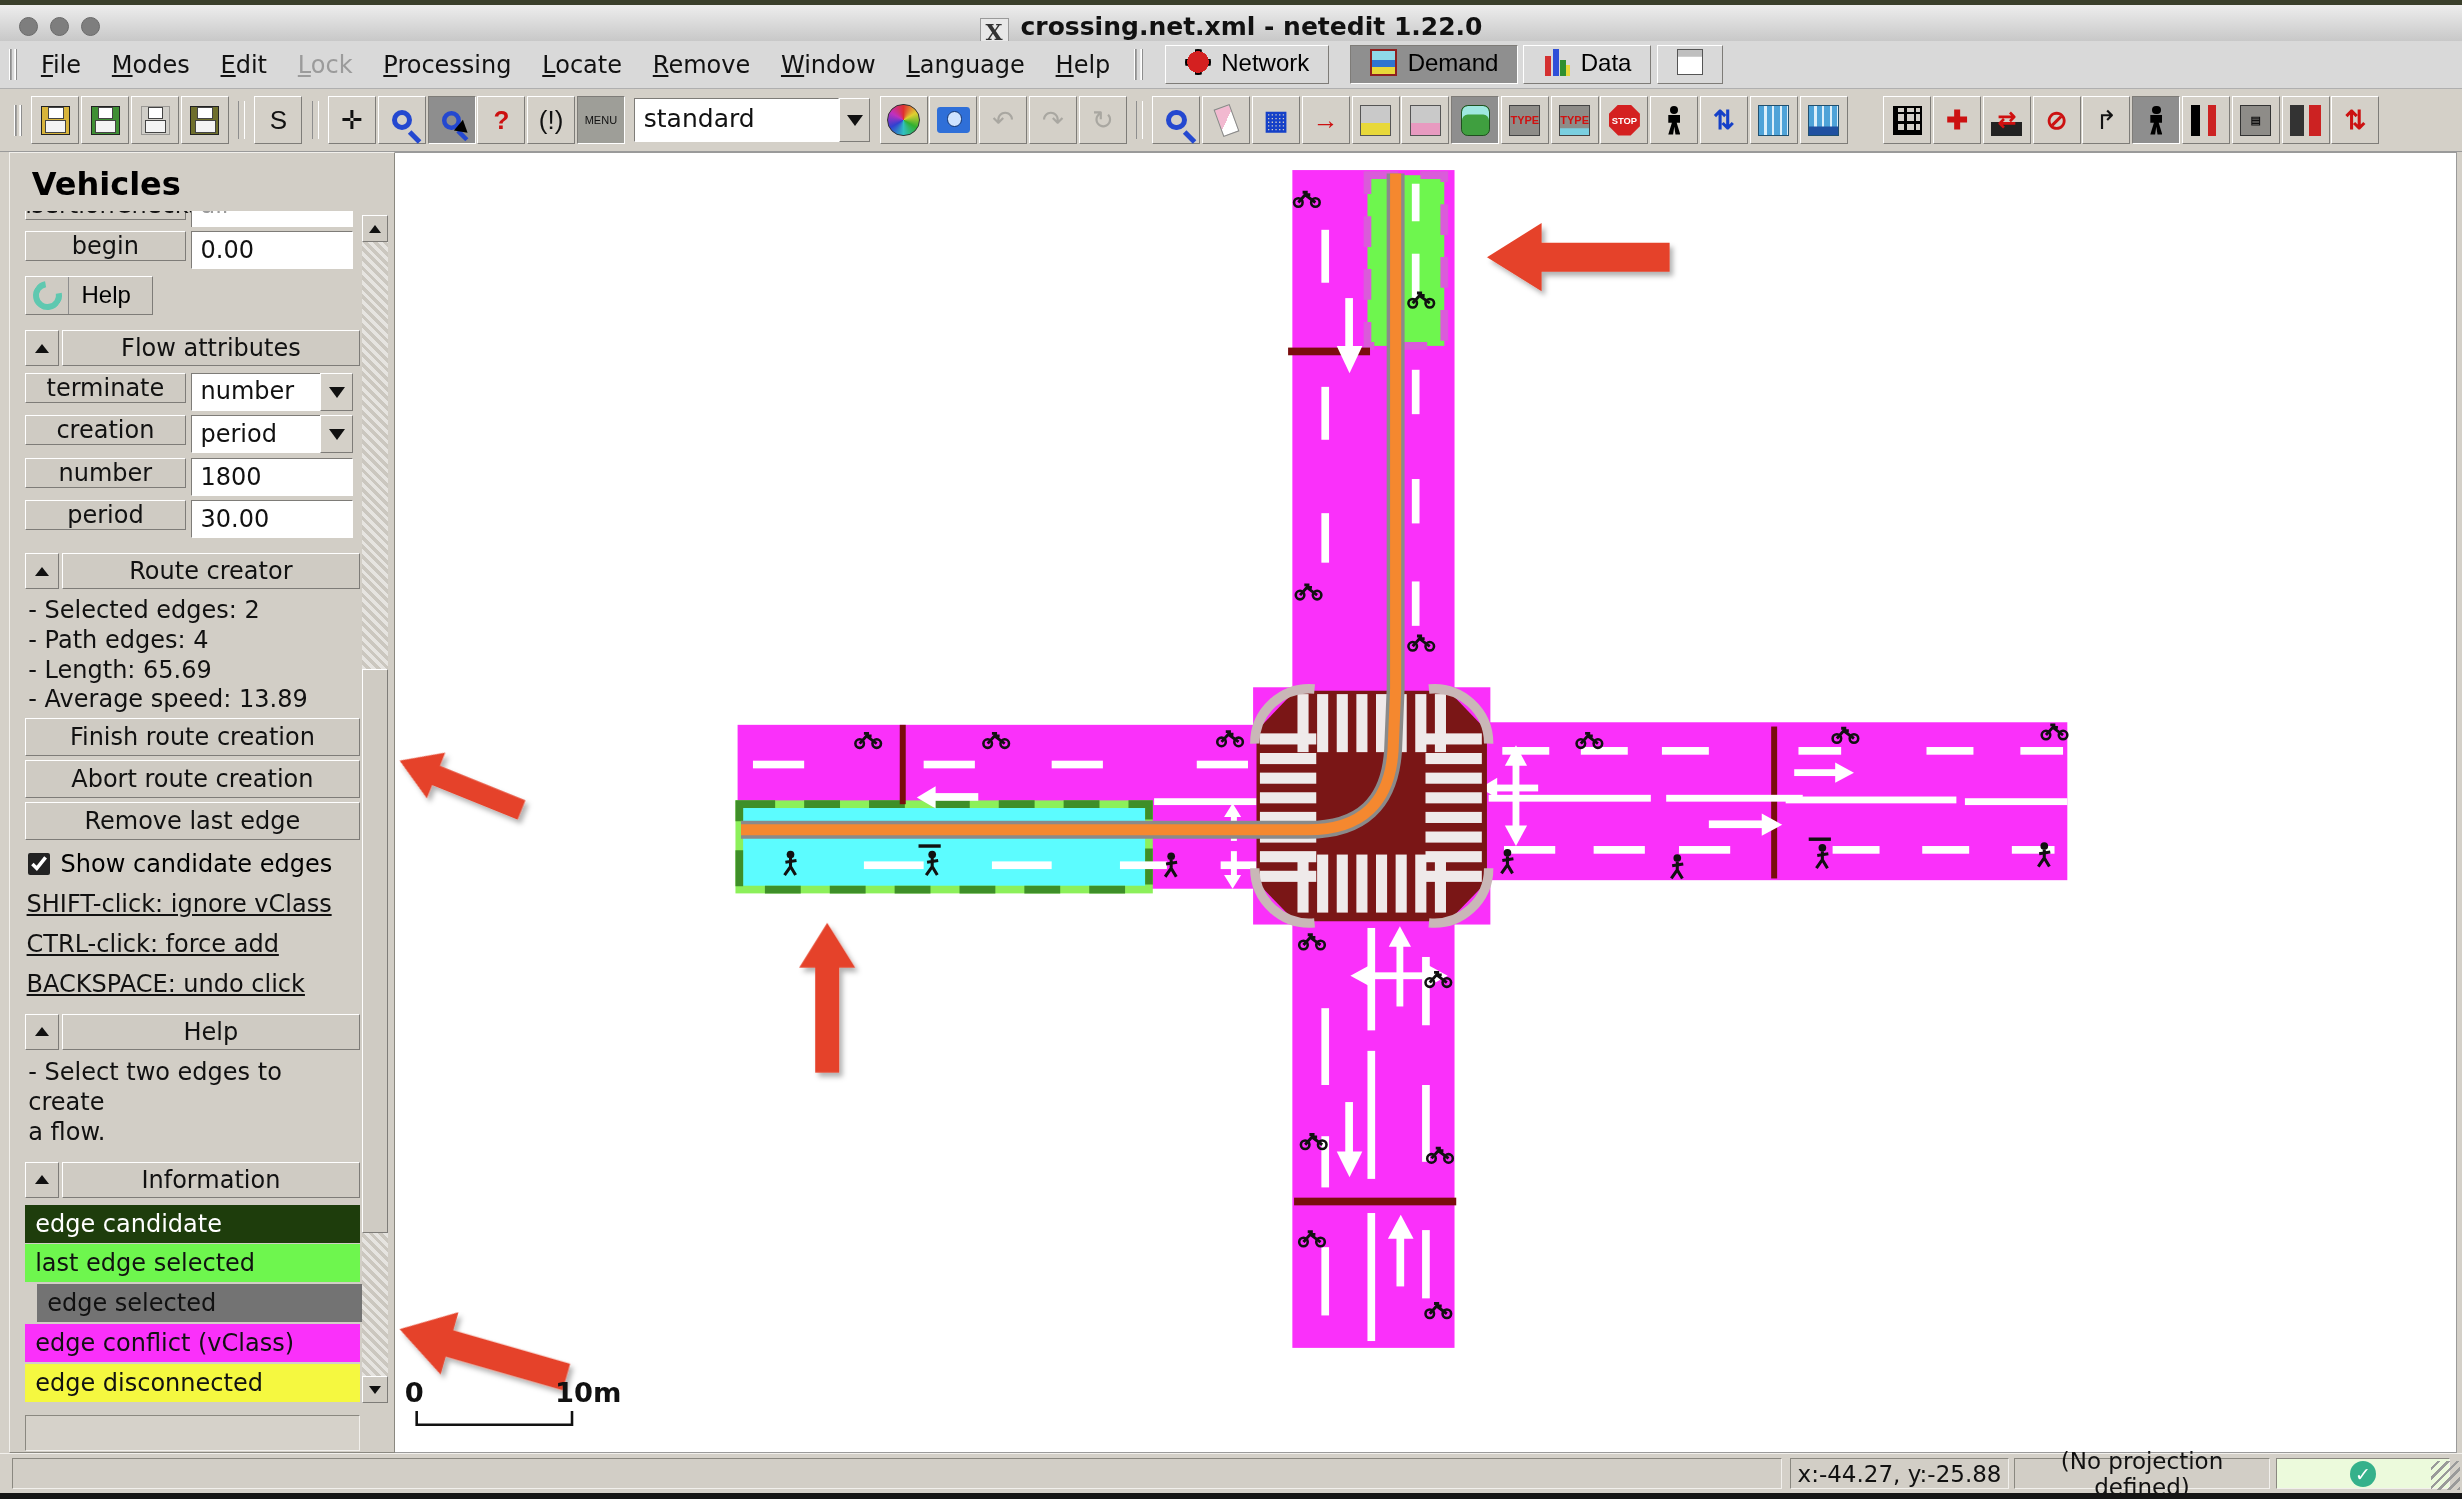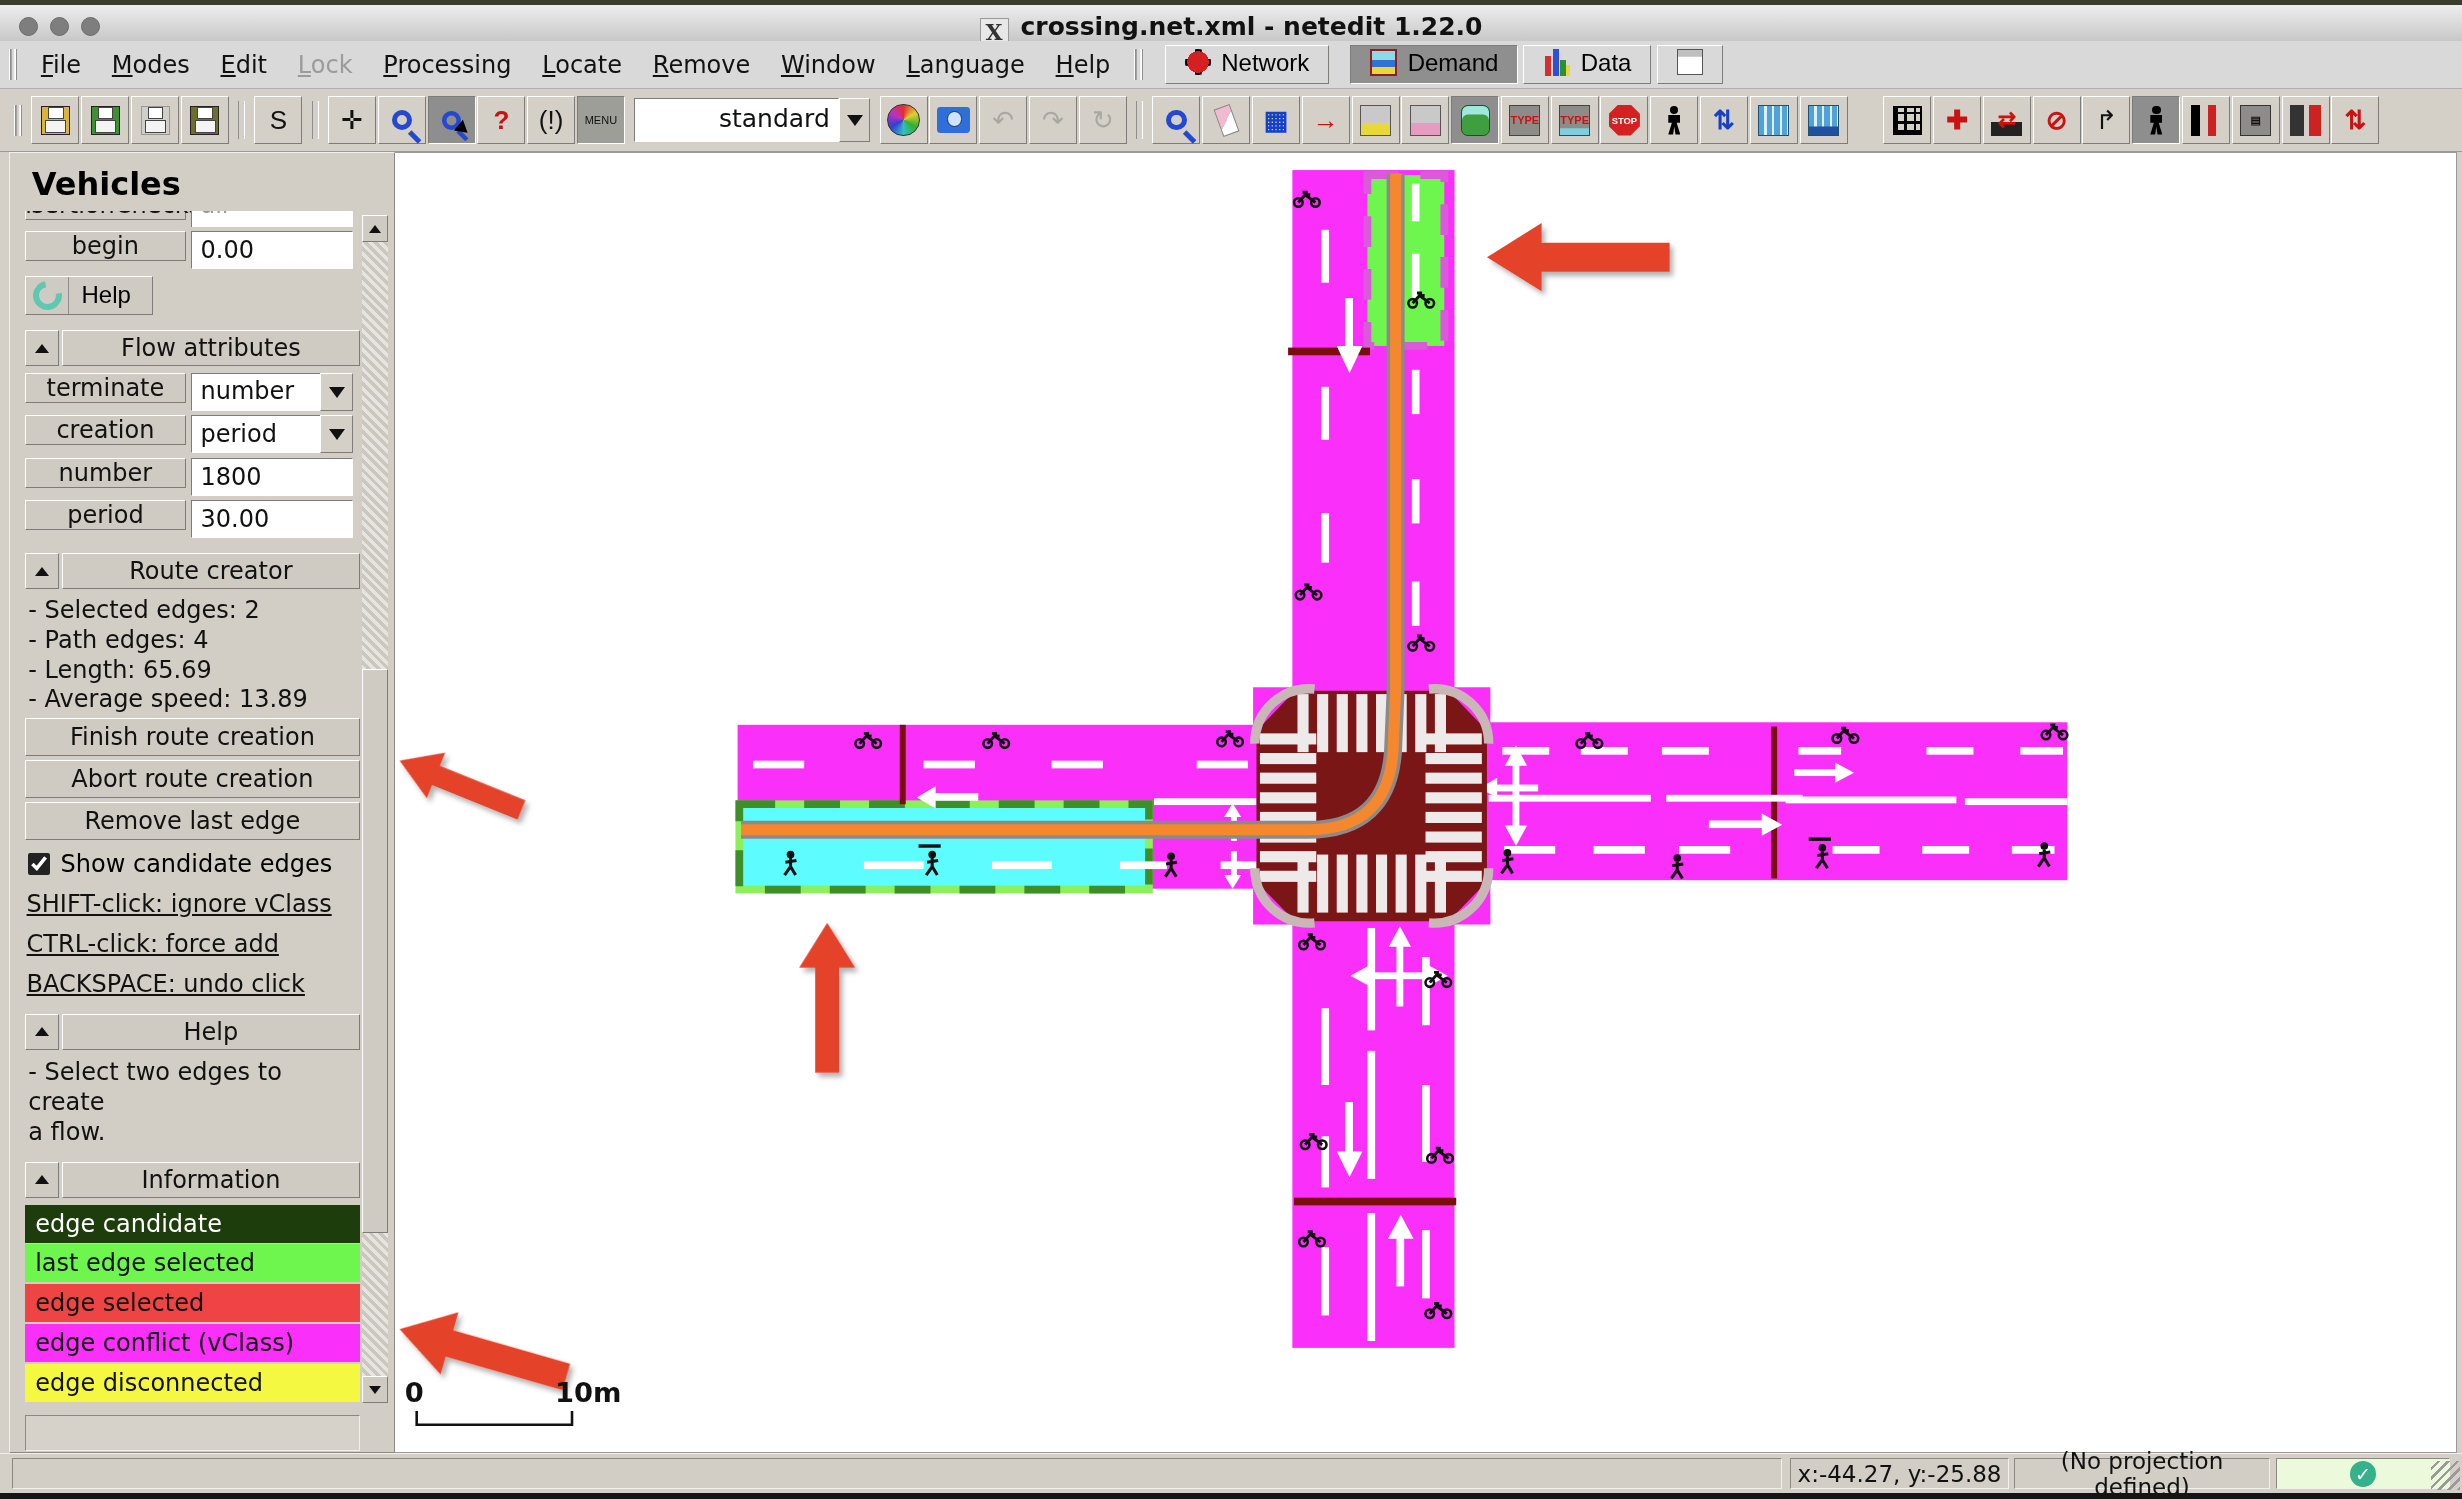--- a/index.html
+++ b/index.html
@@ -45,21 +45,21 @@
   .floppy { width:29px; height:29px; position:relative; border:1.7px solid #222; }
   .floppy::before { content:""; position:absolute; left:6px; top:0; width:13.7px; height:10.3px; background:#FFF; border:0.9px solid #444; }
   .floppy::after { content:""; position:absolute; left:3.4px; bottom:0.9px; width:19px; height:10.3px; background:#F4F4F4; border:0.9px solid #444; }
   .floppy.f-yellow { background:#D8B43A; } .floppy.f-green { background:#3F8F33; }
   .floppy.f-gray { background:#D0CEC8; border-color:#9A9894; } .floppy.f-olive { background:#6F6F2C; }
   .lens { width:20.5px; height:20.5px; border:5.1px solid #2448D0; border-radius:50%; position:relative; }
   .lens::after { content:""; position:absolute; width:5.1px; height:13.7px; background:#2448D0; left:15.4px; top:15.4px; transform:rotate(-45deg); }
   .lens.small { transform:scale(.9); }
   .cursor-tri { position:absolute; width:0; height:0; border-left:12px solid #000; border-top:7.7px solid transparent; border-bottom:7.7px solid transparent; transform:rotate(40deg); margin-left:22px; margin-top:17px; }
   .combo { display:flex; align-items:center; height:44px; margin:0 8.5px; }
-  .combo .cfield { width:205px; height:44px; background:#FFF; border:1.7px solid; border-color:#7E7C78 #FFF #FFF #7E7C78; font-size:25px; padding:5.1px 8.5px; color:#111;text-align:right; }
+  .combo .cfield { width:205px; height:44px; background:#FFF; border:1.7px solid; border-color:#7E7C78 #FFF #FFF #7E7C78; font-size:25px; padding:5.1px 8.5px; color:#111; }
   .combo .cbtn,.dd-btn { width:31px; height:44px; background:#D4D0C8; border:1.7px solid; border-color:#FFF #7E7C78 #7E7C78 #FFF; display:flex; align-items:center; justify-content:center; }
   .tri-down { width:0; height:0; border-left:8.5px solid transparent; border-right:8.5px solid transparent; border-top:11px solid #111; }
   .tri-up { width:0; height:0; border-left:8.5px solid transparent; border-right:8.5px solid transparent; border-bottom:11px solid #111; }
   .wheel { width:32.5px; height:32.5px; border-radius:50%; background:conic-gradient(#E03030,#E0D030,#30B030,#30C0C0,#3040D0,#C030C0,#E03030); border:1.7px solid #333; }
   .camera { width:32.5px; height:26px; background:#2F6FD8; border-radius:3.4px; position:relative; }
   .camera::after { content:""; position:absolute; left:9.4px; top:4.3px; width:13.7px; height:13.7px; border-radius:50%; background:#CFE3FF; border:1.7px solid #10336F; }
   .chip { width:31px; height:31px; display:flex; align-items:center; justify-content:center; font-size:11px; font-weight:bold; }
   .chip.busstop { background:linear-gradient(#C9C9C9 0 60%,#E8D83A 60%); border:1.7px solid #555; }
   .chip.trainstop { background:linear-gradient(#C9C9C9 0 60%,#E89AC0 60%); border:1.7px solid #555; }
   .chip.car-green { width:29px; height:31px; background:#3F9F3F; border-radius:6.8px; box-shadow:inset 0 8.5px #9FE8E0; border:1.7px solid #1F4F1F; }
@@ -102,21 +102,21 @@
   .gb-title { flex:1; height:36px; background:#CFCBC3; border:1.7px solid; border-color:#FFF #7E7C78 #7E7C78 #FFF; font-size:24px; display:flex; align-items:center; justify-content:center; color:#111; }
   .stat-line { font-size:24px; color:#111; margin:1.7px 0 1.7px 3.4px; }
   .wide-btn { display:block; width:335px; height:38px; margin:4.3px 0; background:#CFCBC3; border:1.7px solid; border-color:#FFF #7E7C78 #7E7C78 #FFF; font-size:24px; font-family:inherit; color:#111; }
   .cb-row { display:flex; align-items:center; gap:10.3px; margin:10.3px 0 8.5px 3.4px; font-size:24px; }
   .cb-row input { width:22px; height:22px; accent-color:#222; }
   .hint-line { font-size:24px; margin:12px 0 0 1.7px; color:#111;text-decoration:underline; }
   .help-text { font-size:24px; margin:5.1px 0 3.4px 3.4px; line-height:1.25; color:#111; white-space:pre-line; }
   .legend-row { width:335px; height:38px; margin:1.7px 0; padding-left:10.3px; font-size:24px; display:flex; align-items:center; }
   .lg-candidate { background:#1E3D0C; color:#FFF; }
   .lg-last { background:#6EF64E; color:#111; }
-  .lg-selected { background:#ef4444; color:#111; }
+  .lg-selected { background:#737373; color:#111;margin-left:12px; }
   .lg-conflict { background:#FA30FA; color:#111; }
   .lg-disconnected { background:#F5F840; color:#111; }
   .bottom-box { margin-top:13.7px; width:335px; height:36px; background:#D6D2CA; border:1.7px solid; border-color:#8A8880 #F2F0EC #F2F0EC #8A8880; }
   
   #side-scroll { position:absolute; right:5.1px; top:62px; width:26px; height:1188px; display:flex; flex-direction:column; }
   .sb-btn { height:27px; background:#CFCBC3; border:1.7px solid; border-color:#FFF #7E7C78 #7E7C78 #FFF; display:flex; align-items:center; justify-content:center; }
   .sb-btn .tri-up,.sb-btn .tri-down { border-left-width:6.8px; border-right-width:6.8px; border-top-width:8.5px; border-bottom-width:8.5px; }
   .sb-groove { background:repeating-linear-gradient(45deg,#E6E4E0 0 3.4px,#CBC7BF 3.4px 6.8px); }
   .sb-thumb { height:564px; background:#CFCBC3; border:1.7px solid; border-color:#FFF #7E7C78 #7E7C78 #FFF; }
 

